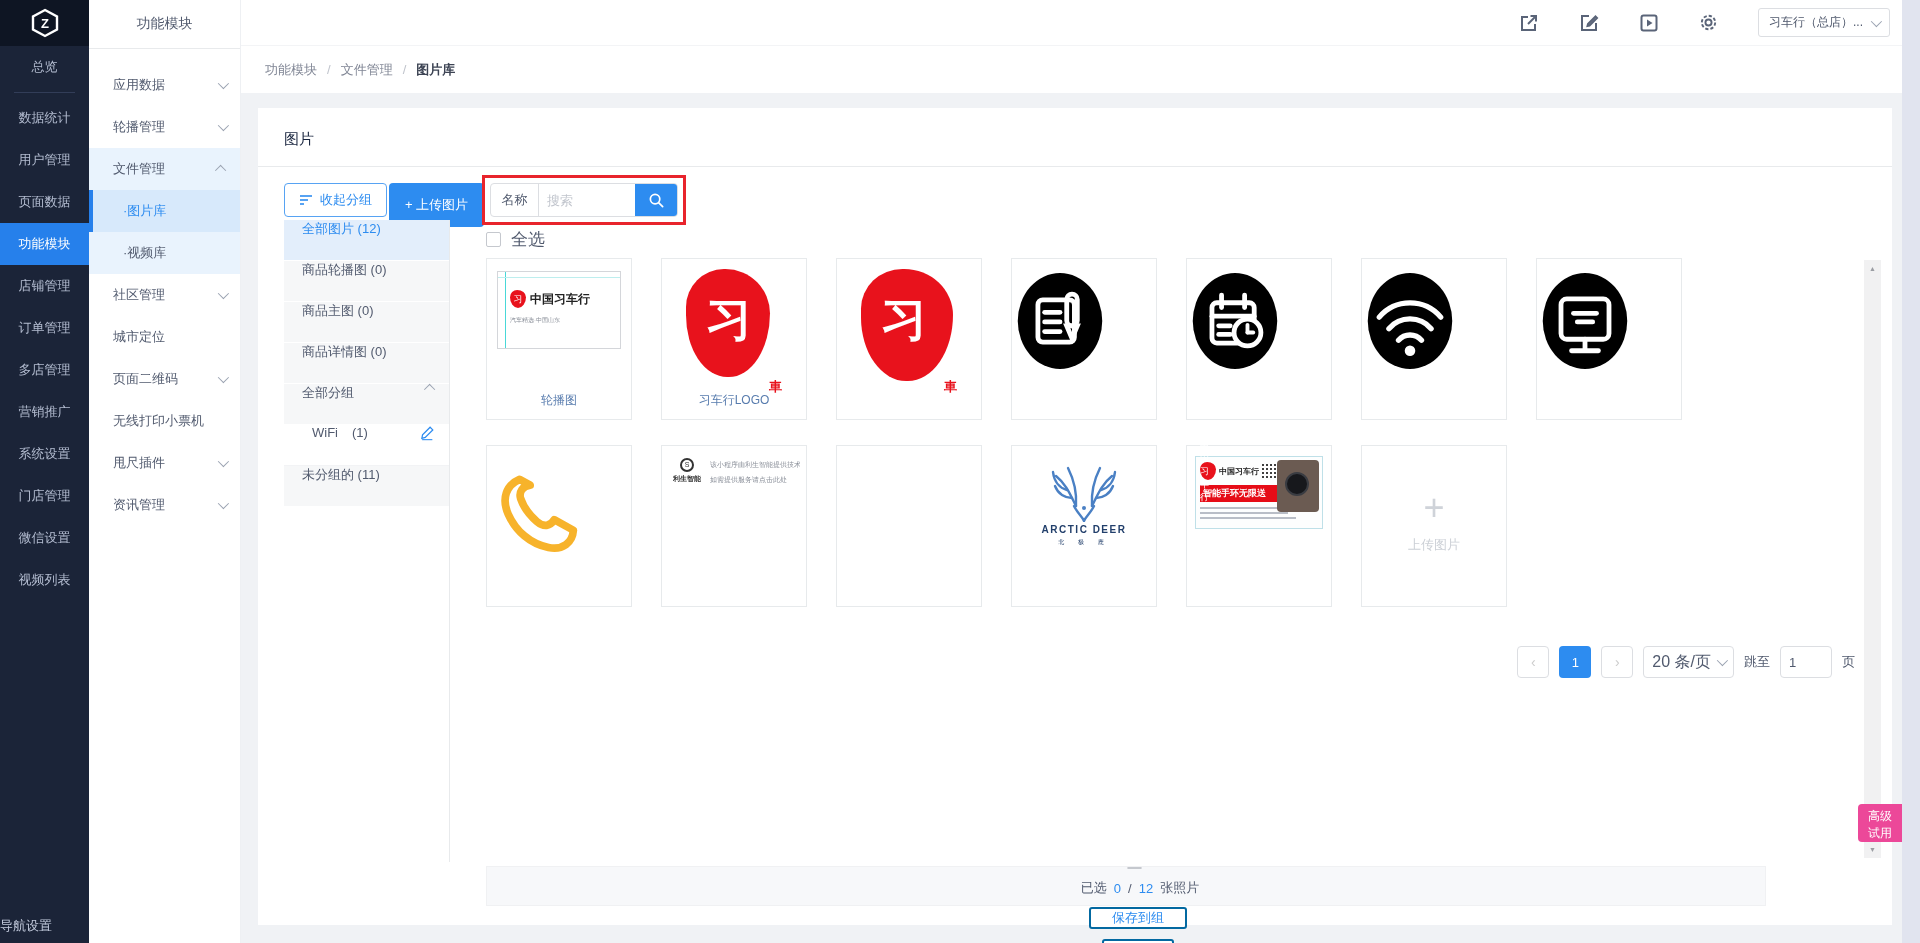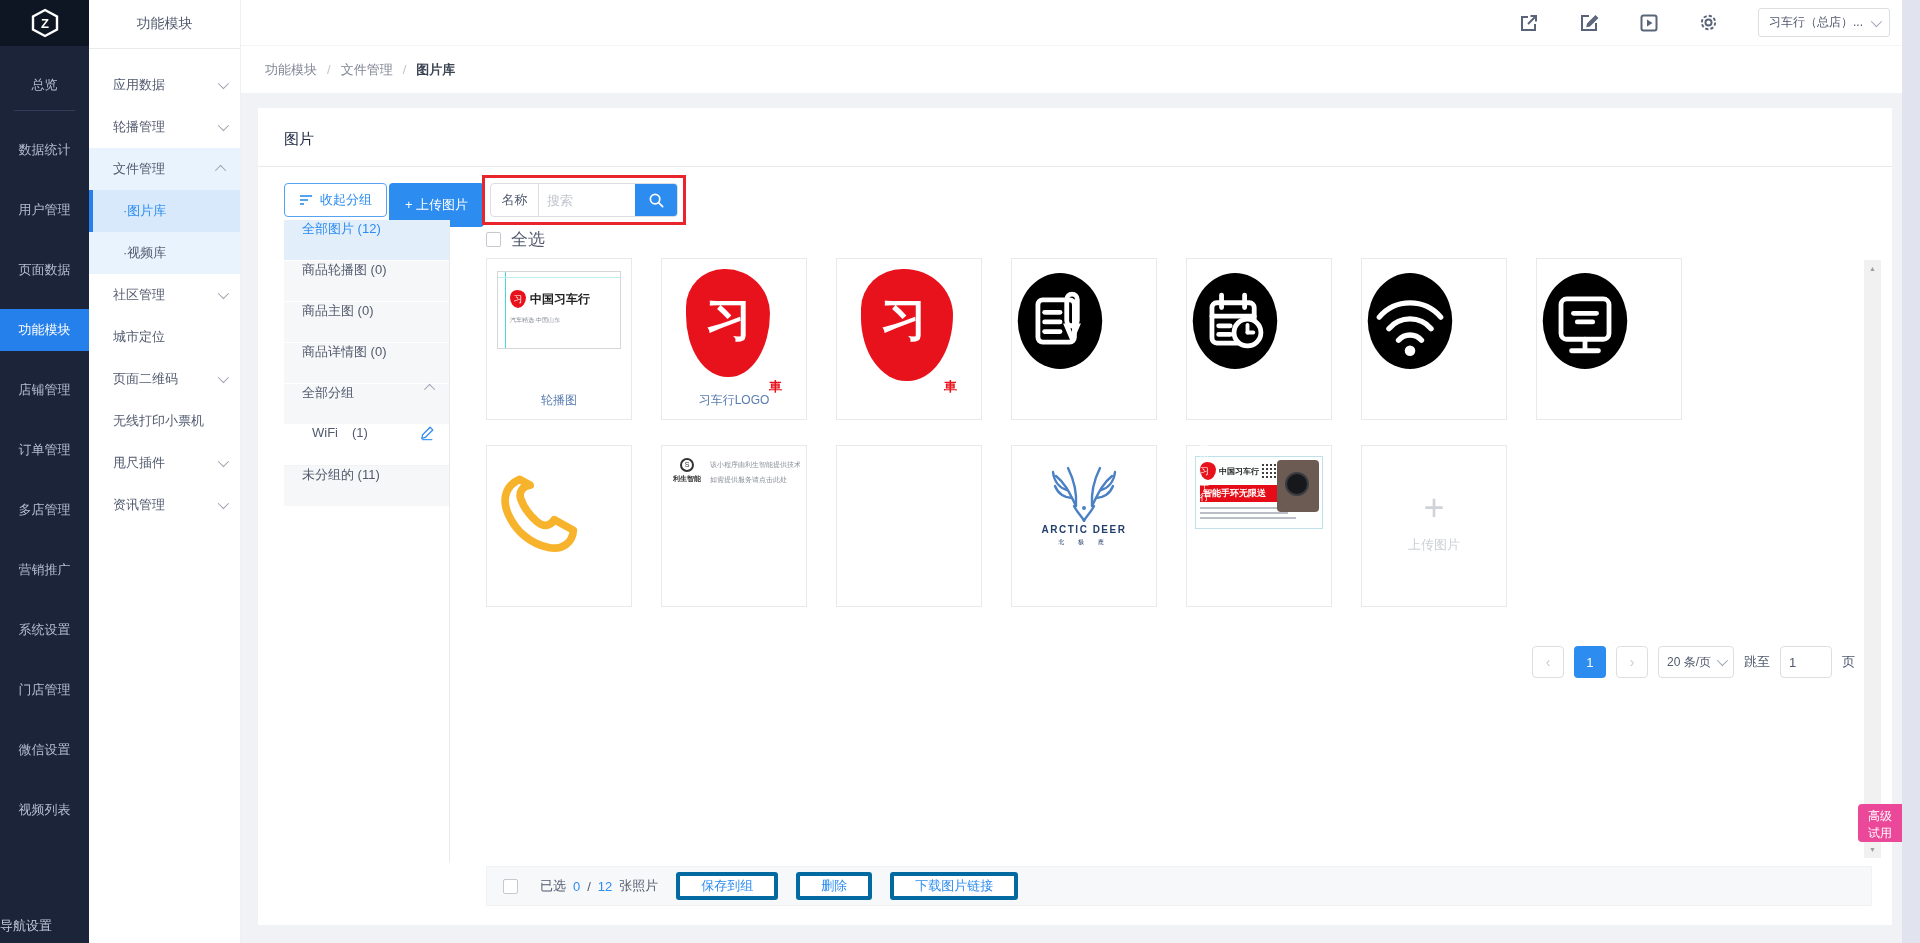--- a/index.html
+++ b/index.html
@@ -4,21 +4,21 @@
 <style>
   * { box-sizing: border-box; margin: 0; padding: 0; }
   html,body { width:1920px; height:943px; overflow:hidden;
     font-family:"Liberation Sans","DejaVu Sans",sans-serif; }
   .app { position:relative; width:1920px; height:943px; background:#f0f2f5; overflow:hidden; }
 
   
   .dark-nav { position:absolute; left:0; top:0; width:89px; height:100%; background:#1b2438; z-index:20; }
   .logo-block { height:46px; background:#0e1523; display:flex; align-items:center; justify-content:center; }
   .dark-item { height:42px; display:flex; align-items:center; justify-content:center;
-    color:#b4bdd1; font-size:13px; cursor:pointer;margin-top:18px; }
+    color:#b4bdd1; font-size:13px; cursor:pointer; }
   .dark-item.active { background:#2680eb; color:#fff; }
   .dark-divider { height:1px; background:#323d58; margin:4px 14px; }
   .dark-footer { position:absolute; bottom:8px; left:0; width:100%; 
     color:#c3cbdd; font-size:13px; }
 
   
   .sub-nav { position:absolute; left:89px; top:0; width:152px; height:100%; background:#fff;
     z-index:19; border-right:1px solid #eef0f3; }
   .sub-nav-header { height:49px; display:flex; align-items:center; justify-content:center;
     font-size:14px; color:#515a6e; border-bottom:1px solid #e8eaec; }
@@ -157,31 +157,31 @@
     font-weight:200; }
   .upload-label { text-align:center; font-size:13px; color:#ccd0d6; margin-top:10px; }
 
   
   .pagination { position:absolute; right:37px; top:538px; display:flex; align-items:center; gap:10px; }
   .pg-btn { width:32px; height:32px; border:1px solid #dcdee2; border-radius:4px; background:#fff;
     color:#ccc; font-size:14px; display:flex; align-items:center; justify-content:center; cursor:pointer; }
   .pg-active { width:32px; height:32px; border-radius:4px; background:#2d8cf0; color:#fff; font-size:13px;
     display:flex; align-items:center; justify-content:center; cursor:pointer; }
   .pg-size { height:32px; border:1px solid #dcdee2; border-radius:4px; background:#fff; padding:0 8px;
-    font-size:12px; color:#515a6e; display:flex; align-items:center; gap:6px; cursor:pointer; }
+    font-size:16px; color:#515a6e; display:flex; align-items:center; gap:6px; cursor:pointer; }
   .pg-text { font-size:13px; color:#515a6e; }
   .pg-jump-input { width:52px; height:32px; border:1px solid #dcdee2; border-radius:4px; padding:0 8px;
     font-size:13px; color:#515a6e; outline:none; font-family:inherit; }
 
   
-  .bottom-bar { position:absolute; left:228px; top:758px; width:1386px; height:40px; background:#f7f8fa;
-    border:1px solid #f0f1f3; display:flex; align-items:center; gap:10px; padding-left:16px; }
+  .bottom-bar { position:absolute; left:228px; top:758px; width:1280px; height:40px; background:#f7f8fa;
+    border:1px solid #f0f1f3; display:flex; align-items:center; gap:10px; padding-left:16px;flex-direction:column; }
   .sel-text { font-size:13px; color:#515a6e; margin-left:12px; display:flex; gap:7px; align-items:center; }
   .sel-num { color:#2d8cf0; }
-  .bar-btn { height:28px; padding:0 21px; border:4px solid #0369a1; border-radius:3px; background:#fff;
+  .bar-btn { height:28px; padding:0 21px; border:2px solid #0369a1; border-radius:3px; background:#fff;
     color:#2d8cf0; font-size:13px; cursor:pointer; margin-left:8px; }
 
   
   .inner-scrollbar { position:absolute; left:1864px; top:260px; width:17px; height:598px; background:#f1f1f2; z-index:8; cursor:pointer; }
   .sb-arrow { position:absolute; left:0; width:100%; text-align:center; font-size:7px; color:#9a9da3; }
   .sb-up { top:5px; } .sb-down { bottom:5px; }
   .browser-scrollbar { position:absolute; right:0; top:0; width:18px; height:100%; background:#e1e4ef; z-index:30; cursor:pointer; }
   .trial-badge { position:absolute; left:1858px; top:804px; width:44px; height:38px; background:#ec4899;
     border-radius:4px 0 0 4px; color:#fff; font-size:12px; line-height:1.45; text-align:center;
     padding-top:4px; z-index:31; cursor:pointer; }

